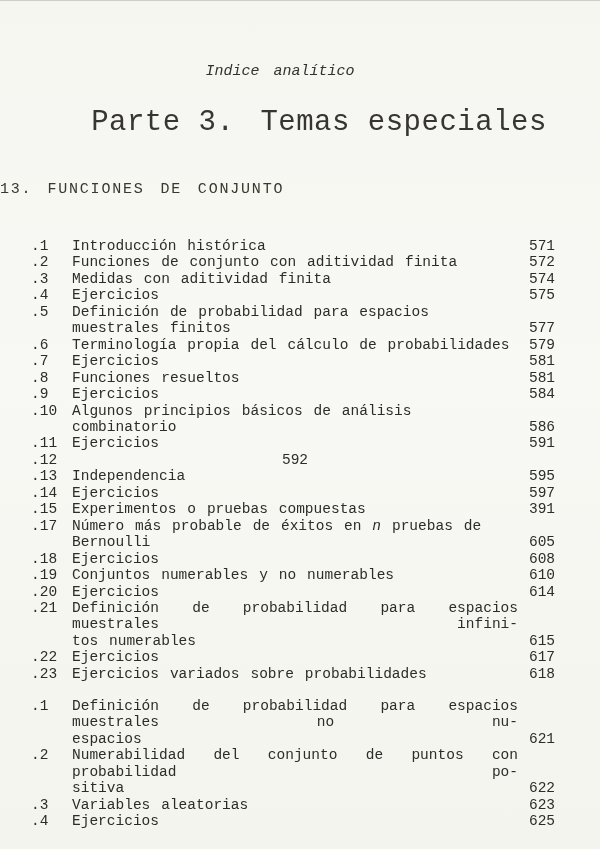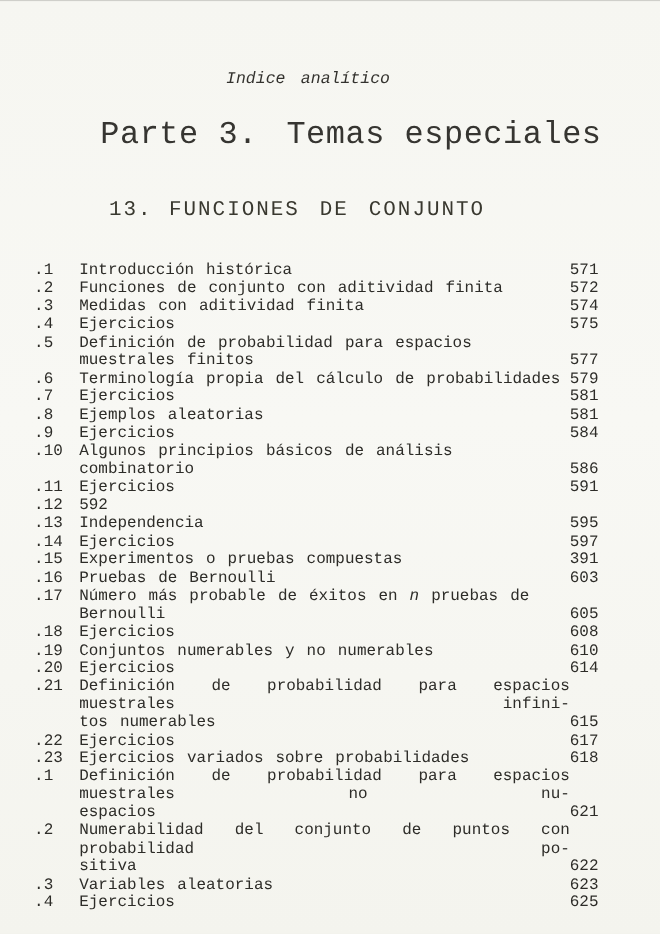--- a/index.html
+++ b/index.html
@@ -18,37 +18,37 @@
     position:absolute;top:63px;left:20px;width:520px;text-align:center;
     font-style:italic;font-size:15px;word-spacing:5px;color:#33322e;
   }
   .part-heading{
     position:absolute;top:103px;left:0;width:568px;text-align:center;
     font-size:29px;letter-spacing:.5px;color:#363531;line-height:40px;padding-left:35px;
   }
   .bigap{display:inline-block;width:26px;}
   .ch-head{
     position:absolute;left:0;margin:0;font-weight:normal;
-    font-size:19px;letter-spacing:1.8px;word-spacing:5px;
-    text-align:center;color:#39382f;line-height:22.5px;
+    font-size:15px;letter-spacing:1.8px;word-spacing:5px;
+    color:#39382f;line-height:22.5px;
   }
   .ch13-head{top:179px;width:540px;}
   .ch14-head{top:659px;width:588px;}
   .numgap{display:inline-block;width:15px;}
   .toc{
     position:absolute;left:30px;width:536px;
     font-size:14.5px;line-height:16.45px;word-spacing:2.2px;color:#2d2c28;
   }
   .toc13{top:238px;}
   .toc14{top:698px;}
   .row{display:grid;grid-template-columns:42px 446px 1fr;}
   .num{padding-left:1px;}
   .jline{text-align:justify;text-align-last:justify;}
   .it{font-style:italic;}
-  .pg{text-align:left;align-self:end;}
+  .pg{text-align:center;align-self:end;}
 </style>
 </head>
 <body>
 
 <div class="sheet">
 
   <div class="running-header">Indice analítico</div>
 
   <div class="part-heading">
     <span>Parte 3.</span><span class="bigap"></span><span>Temas especiales</span>
@@ -91,21 +91,21 @@
         <div class="title">Terminología propia del cálculo de probabilidades</div>
         <span class="pg">579</span>
       </div>
       <div class="row">
         <span class="num">.7</span>
         <div class="title">Ejercicios</div>
         <span class="pg">581</span>
       </div>
       <div class="row">
         <span class="num">.8</span>
-        <div class="title">Ejemplos aleatorias</div>
+        <div class="title">Funciones resueltos</div>
         <span class="pg">581</span>
       </div>
       <div class="row">
         <span class="num">.9</span>
         <div class="title">Ejercicios</div>
         <span class="pg">584</span>
       </div>
       <div class="row">
         <span class="num">.10</span>
         <div class="title">Algunos principios básicos de análisis combinatorio</div>
@@ -127,25 +127,20 @@
       </div>
       <div class="row">
         <span class="num">.14</span>
         <div class="title">Ejercicios</div>
         <span class="pg">597</span>
       </div>
       <div class="row">
         <span class="num">.15</span>
         <div class="title">Experimentos o pruebas compuestas</div>
         <span class="pg">391</span>
-      </div>
-      <div class="row">
-        <span class="num">.16</span>
-        <div class="title">Pruebas de Bernoulli</div>
-        <span class="pg">603</span>
       </div>
       <div class="row">
         <span class="num">.17</span>
         <div class="title"><span>Número más probable de éxitos en </span><span class="it">n</span><span> pruebas de Bernoulli</span></div>
         <span class="pg">605</span>
       </div>
       <div class="row">
         <span class="num">.18</span>
         <div class="title">Ejercicios</div>
         <span class="pg">608</span>

